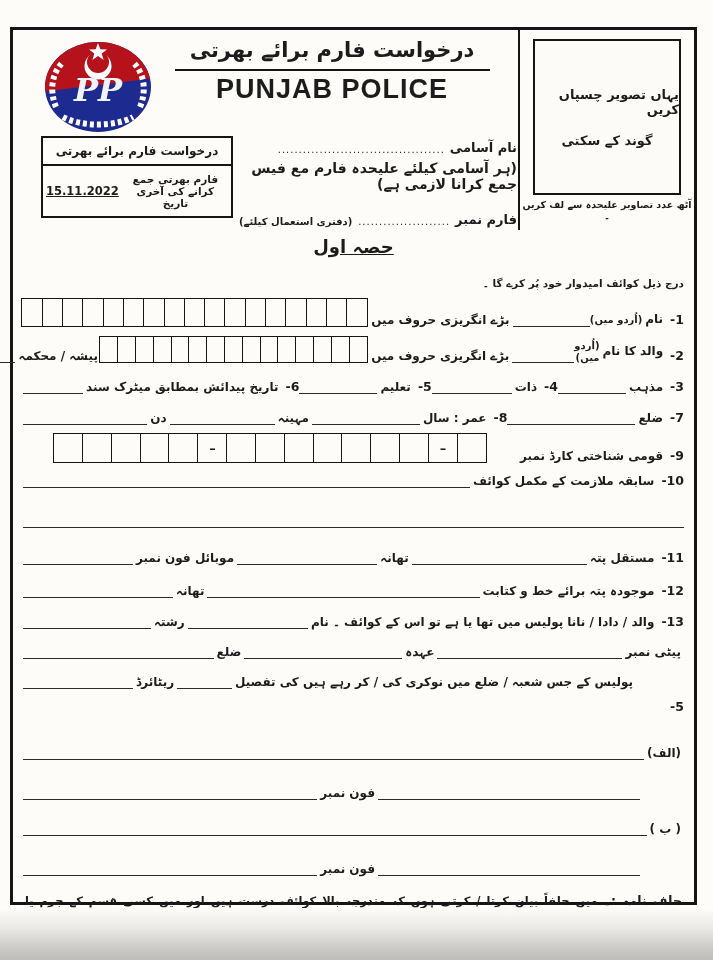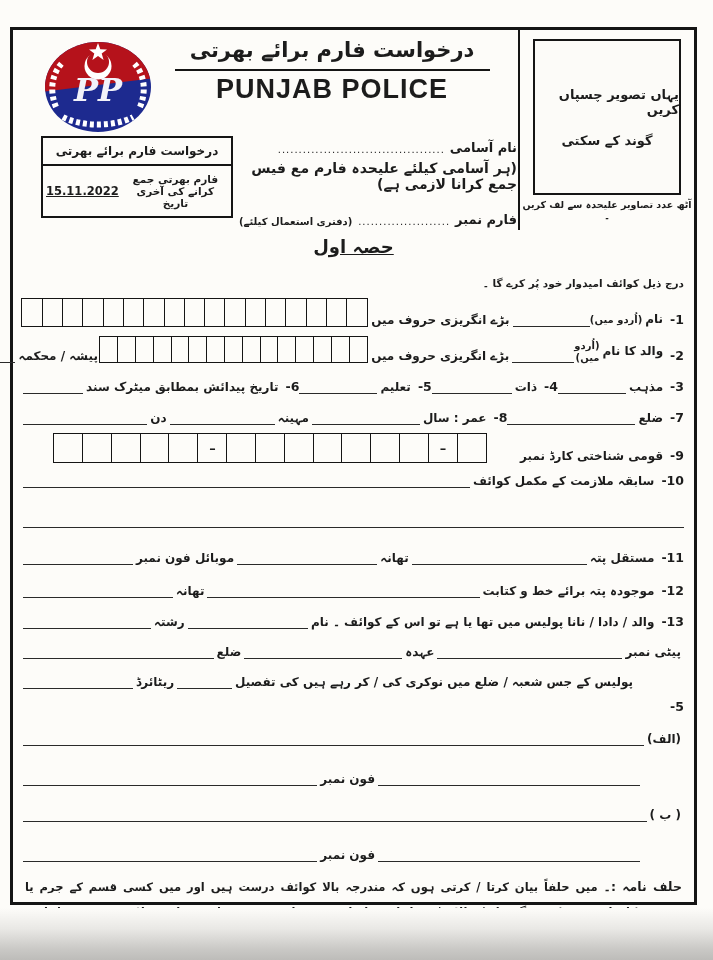--- a/index.html
+++ b/index.html
@@ -269,21 +269,21 @@
       <div class="row" style="margin-top:16px;padding-right:48px;">
         <span class="lb">پولیس کے جس شعبہ / ضلع میں نوکری کی / کر رہے ہیں کی تفصیل</span>
         <span class="fl" style="flex:2 1 auto;"></span>
         <span class="lb">ریٹائرڈ</span>
         <span class="flf" style="width:110px;"></span>
       </div>
 
       <div class="row" style="margin-top:10px;">
         <span class="no">-5</span>
       </div>
-      <div class="row" style="margin-top:18px;">
+      <div class="row" style="margin-top:32px;">
         <span class="lb">(الف)</span>
         <span class="fl"></span>
       </div>
       <div class="row" style="margin-top:26px;padding-right:44px;">
         <span class="flf" style="width:262px;"></span>
         <span class="lb">فون نمبر</span>
         <span class="fl"></span>
       </div>
       <div class="row" style="margin-top:22px;">
         <span class="lb">( ب )</span>

